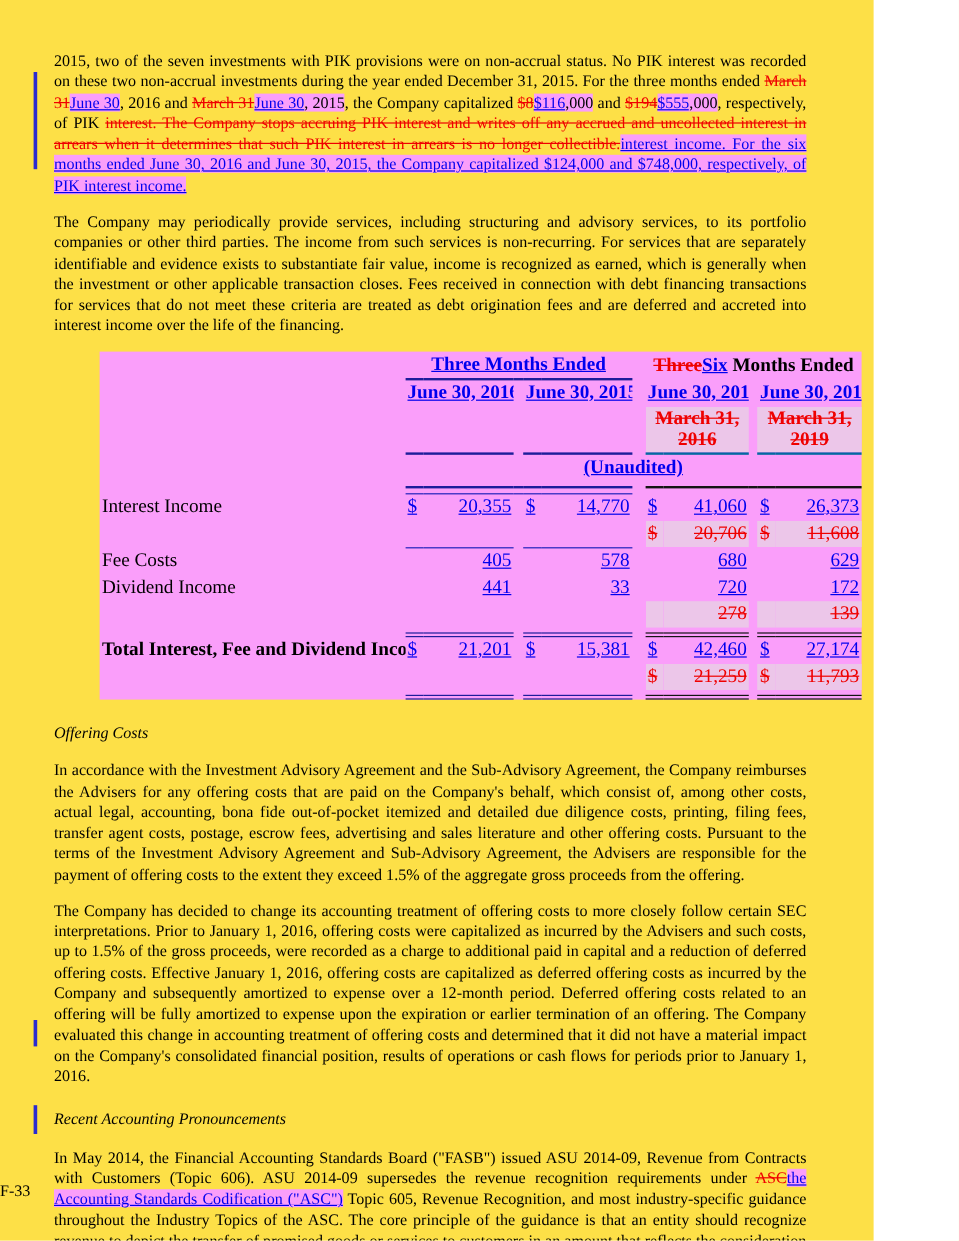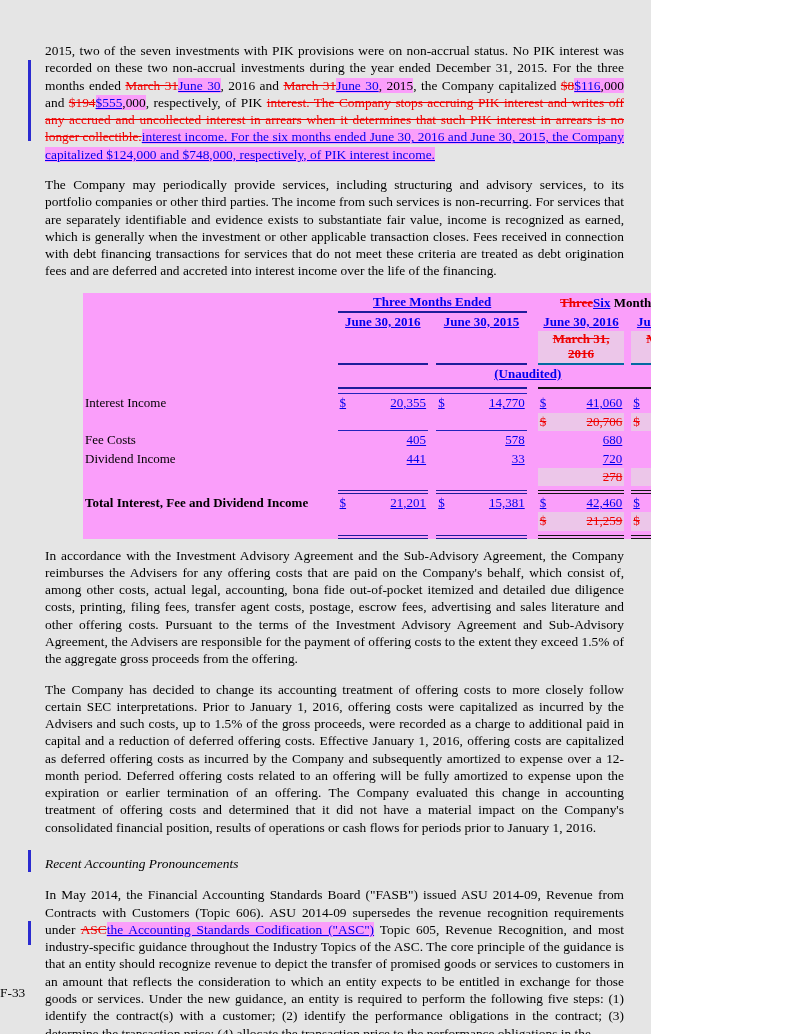--- a/index.html
+++ b/index.html
@@ -1,40 +1,40 @@
 <!DOCTYPE html>
 <html><head>
 <meta charset="utf-8">
 <style>
   html,body { margin:0; padding:0; background:#ffffff; }
   .page {
-    position:relative; width:651px; height:1034px; background:#e5e5e5;
+    position:relative; width:728px; height:1034px; background:#fde047;
     font-family:"Liberation Serif", serif; color:#000;
-    box-sizing:border-box; padding:42px 27px 0 45px;
+    box-sizing:border-box; padding:42px 56px 0 45px;
     font-size:13.4px; line-height:1.29; overflow:hidden;
   }
   p.para { text-align:justify; margin:0 0 13px 0; }
   .heading { font-style:italic; margin:19px 0 14px 0; }
 
   
   .seg-n { }
   .seg-d { color:#ef0000; text-decoration:line-through; }
   .seg-i { color:#0000ee; text-decoration:underline; background:#FA9EFA; }
   .seg-h { background:#FA9EFA; }
 
   
   .change-bar { position:absolute; left:28px; width:3px; background:#2b2bd0; }
   #bar1 { top:60px;  height:81px; }
   #bar2 { top:850px; height:22px; }
   #bar3 { top:921px; height:24px; }
 
   
   .tblwrap { margin:2px 0 8px 38px; }
   table.inv { border-collapse:collapse; table-layout:fixed; width:635px;
-              background:#FA9EFA; font-size:13px; line-height:1.25; }
+              background:#FA9EFA; font-size:16px; line-height:1.25; }
   table.inv td { padding:1px 2px; vertical-align:bottom; overflow:hidden; white-space:nowrap; }
   td.lab { text-align:left; }
   td.ind { padding-left:17px; }
   td.v { text-align:right; }
   td.d { text-align:left; }
   td.g { padding:0; }
   .ctr { text-align:center; }
   .bold { font-weight:bold; }
   .blue-u { color:#0000ee; text-decoration:underline; font-weight:bold; }
   .insv { color:#0000ee; text-decoration:underline; }
@@ -255,20 +255,21 @@
         <td colspan="2" class="dbl-n"></td>
         <td class="g"></td>
         <td colspan="2" class="dbl-b"></td>
         <td class="g"></td>
         <td colspan="2" class="dbl-b"></td>
       </tr>
     </tbody>
       </table>
   </div>
 
+  <div class="heading">Offering Costs</div>
   <p class="para"><span class="seg-n">In accordance with the Investment Advisory Agreement and the Sub-Advisory Agreement, the Company reimburses the Advisers for any offering costs that are paid on the Company's behalf, which consist of, among other costs, actual legal, accounting, bona fide out-of-pocket itemized and detailed due diligence costs, printing, filing fees, transfer agent costs, postage, escrow fees, advertising and sales literature and other offering costs. Pursuant to the terms of the Investment Advisory Agreement and Sub-Advisory Agreement, the Advisers are responsible for the payment of offering costs to the extent they exceed 1.5% of the aggregate gross proceeds from the offering.</span></p>
   <p class="para"><span class="seg-n">The Company has decided to change its accounting treatment of offering costs to more closely follow certain SEC interpretations. Prior to January 1, 2016, offering costs were capitalized as incurred by the Advisers and such costs, up to 1.5% of the gross proceeds, were recorded as a charge to additional paid in capital and a reduction of deferred offering costs. Effective January 1, 2016, offering costs are capitalized as deferred offering costs as incurred by the Company and subsequently amortized to expense over a 12-month period. Deferred offering costs related to an offering will be fully amortized to expense upon the expiration or earlier termination of an offering. The Company evaluated this change in accounting treatment of offering costs and determined that it did not have a material impact on the Company's consolidated financial position, results of operations or cash flows for periods prior to January 1, 2016.</span></p>
 
   <div class="heading">Recent Accounting Pronouncements</div>
   <p class="para"><span class="seg-n">In May 2014, the Financial Accounting Standards Board ("FASB") issued ASU 2014-09, Revenue from Contracts with Customers (Topic 606). ASU 2014-09 supersedes the revenue recognition requirements under </span><span class="seg-d">ASC</span><span class="seg-i">the Accounting Standards Codification ("ASC")</span><span class="seg-n"> Topic 605, Revenue Recognition, and most industry-specific guidance throughout the Industry Topics of the ASC. The core principle of the guidance is that an entity should recognize revenue to depict the transfer of promised goods or services to customers in an amount that reflects the consideration to which an entity expects to be entitled in exchange for those goods or services. Under the new guidance, an entity is required to perform the following five steps: (1) identify the contract(s) with a customer; (2) identify the performance obligations in the contract; (3) determine the transaction price; (4) allocate the transaction price to the performance obligations in the </span></p>
 
   <div class="footer">F-33</div>
 </div>
 
 </body></html>

